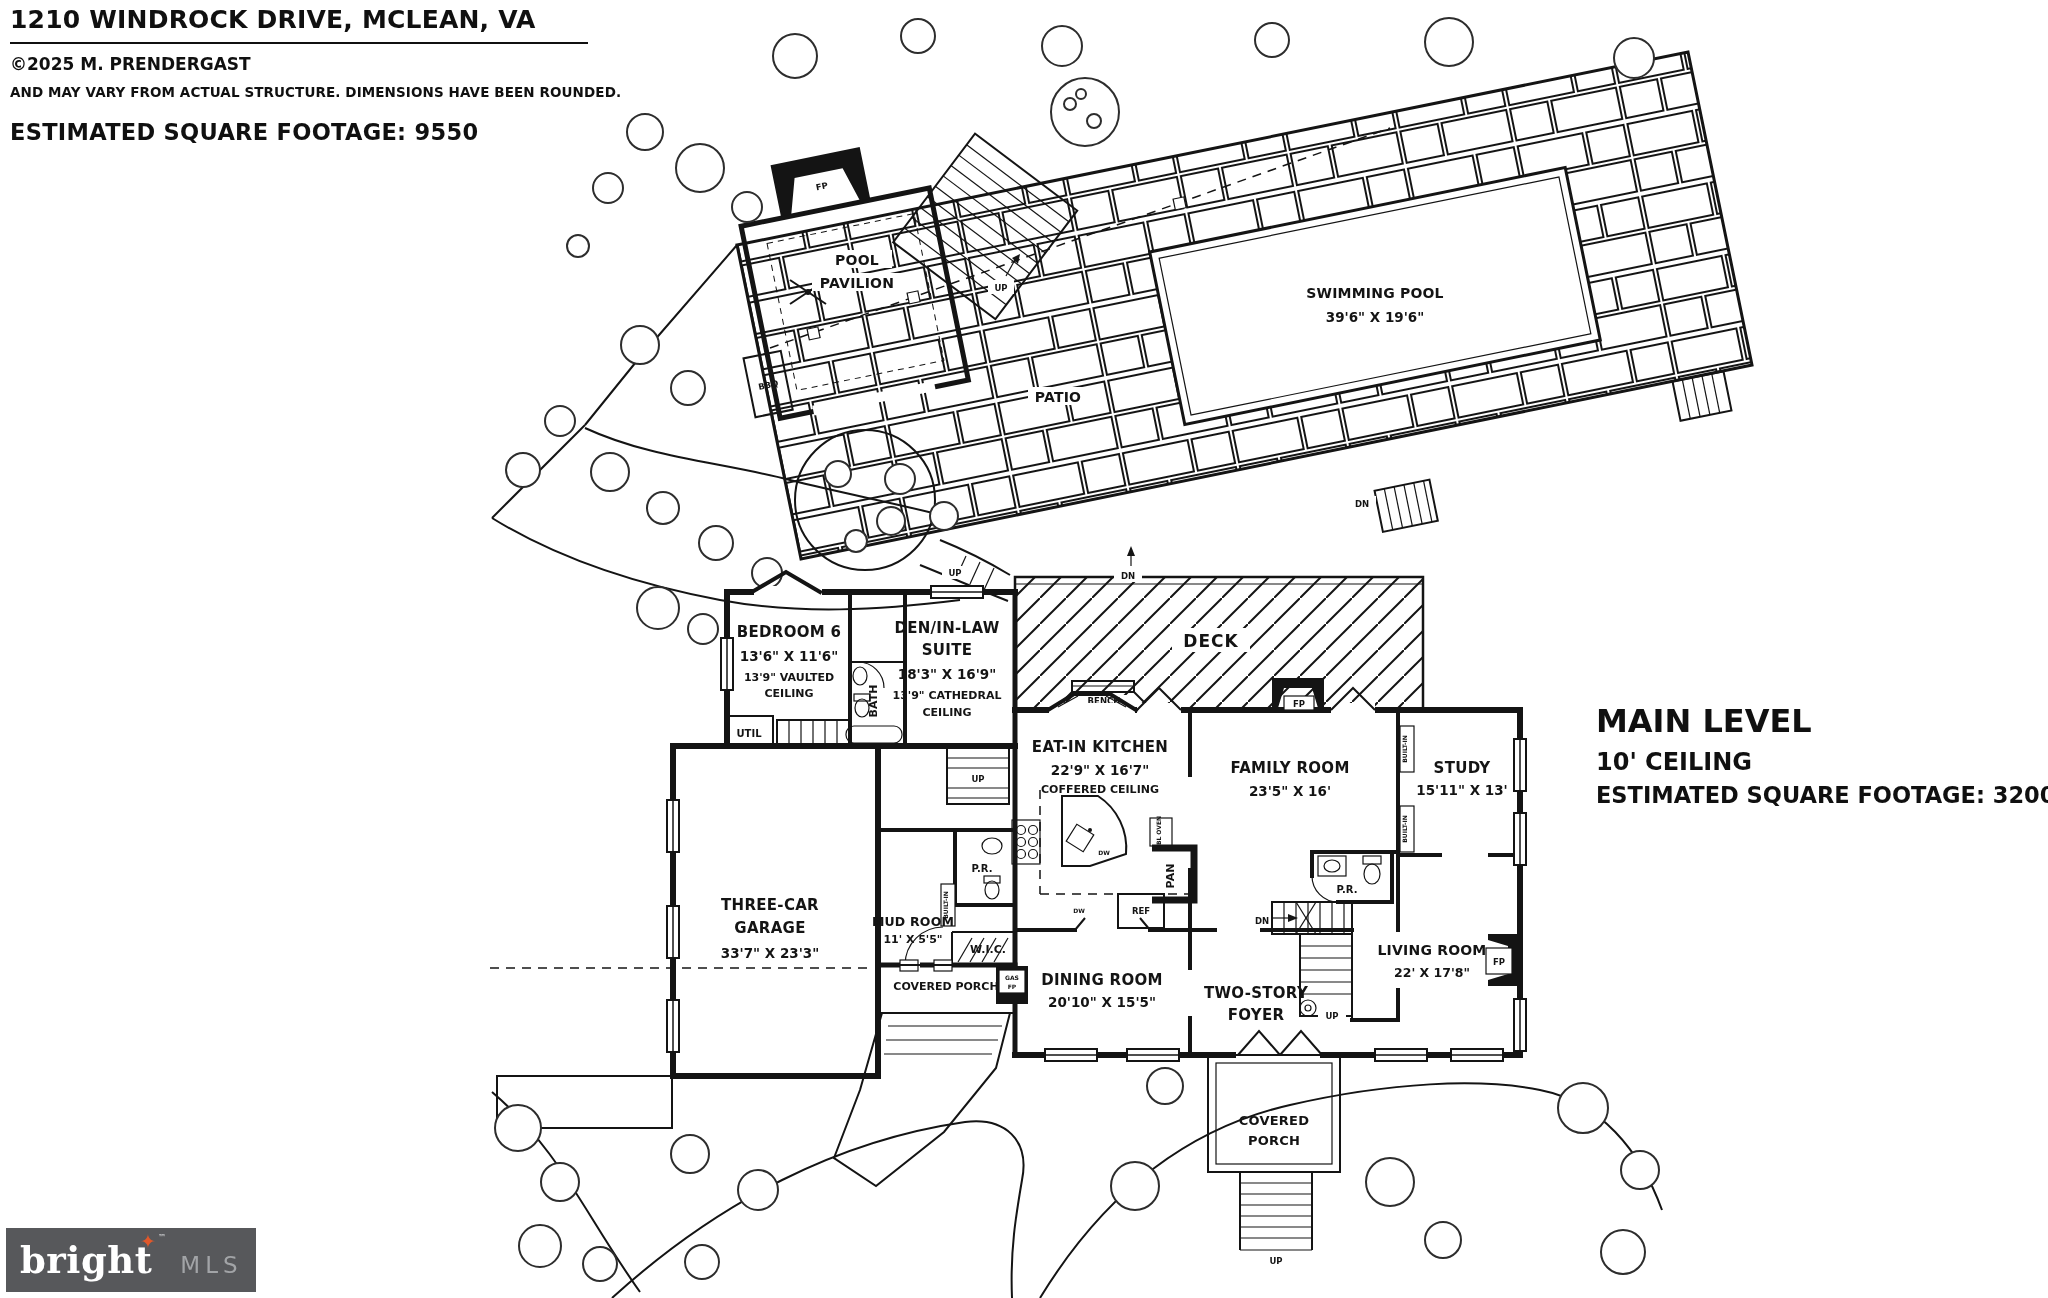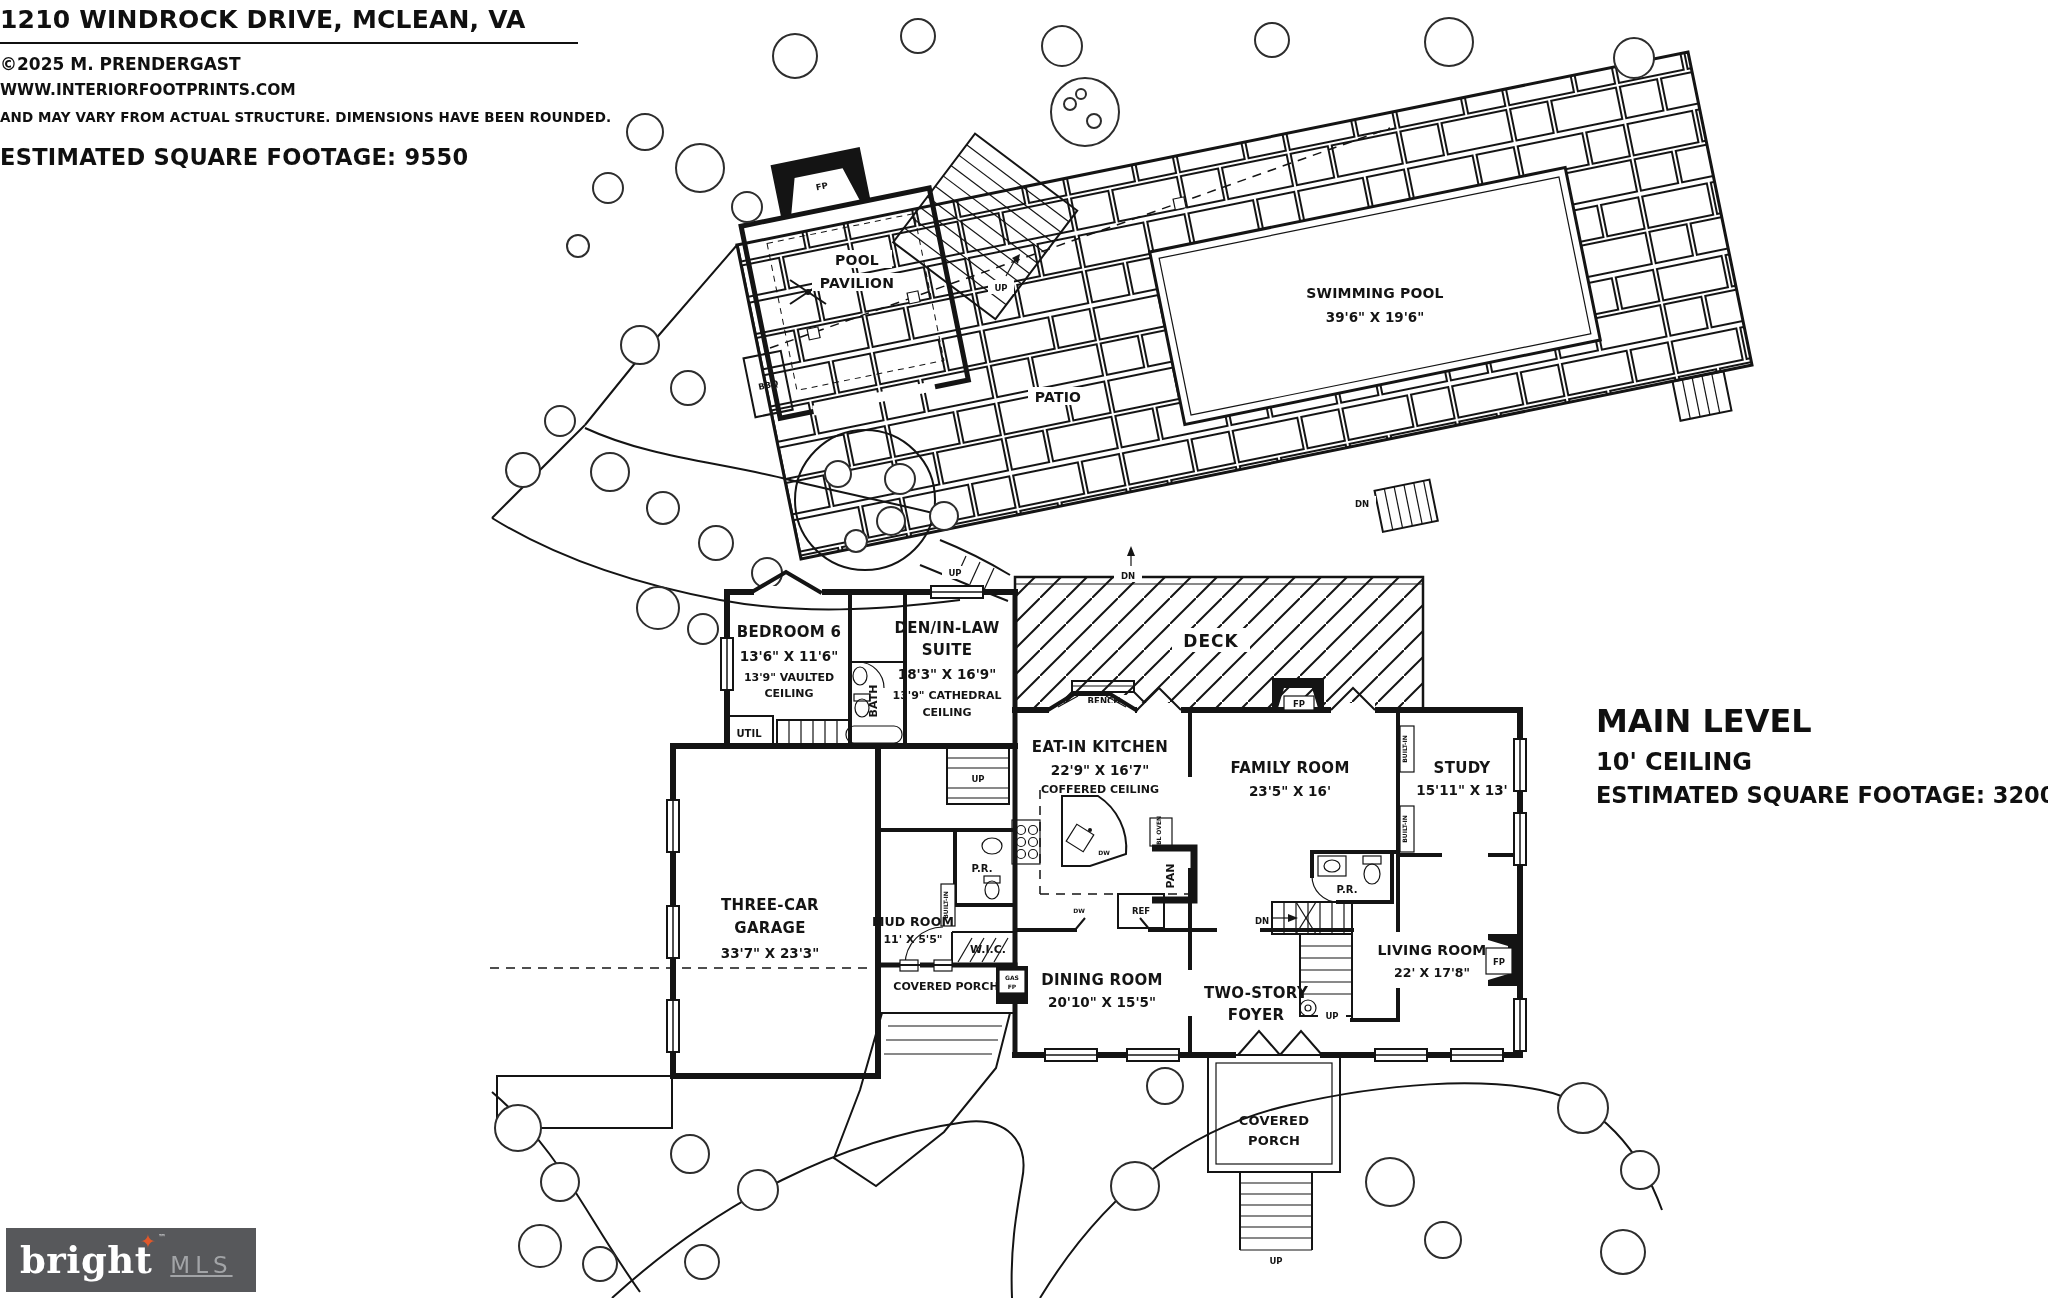--- a/index.html
+++ b/index.html
@@ -1,38 +1,38 @@
 <!DOCTYPE html>
 <html><head>
 <meta charset="utf-8">
 <style>
   html,body{margin:0;padding:0;background:#ffffff;}
   #canvas{position:relative;width:2048px;height:1298px;background:#fff;overflow:hidden;
           font-family:"DejaVu Sans",sans-serif;color:#101010;}
   #plan-svg{position:absolute;left:0;top:0;}
   
-  .hdr{position:absolute;left:0;top:6px;width:660px;}
+  .hdr{position:absolute;left:10px;top:6px;width:660px;}
   .hdr .addr{font:700 25px/1.15 "DejaVu Sans",sans-serif;letter-spacing:.2px;
              border-bottom:2px solid #101010;padding-bottom:7px;width:578px;}
   .hdr .copy{font:600 17px "DejaVu Sans",sans-serif;margin-top:10px;}
   .hdr .web{font:600 15.5px "DejaVu Sans",sans-serif;margin-top:7px;}
   .hdr .disc{font:600 13.5px "DejaVu Sans",sans-serif;margin-top:10px;letter-spacing:.1px;}
   .hdr .esf{font:700 22.5px "DejaVu Sans",sans-serif;margin-top:19px;letter-spacing:.3px;}
   
   .lvl{position:absolute;left:1596px;top:702px;white-space:nowrap;}
   .lvl .t1{font:700 32px "DejaVu Sans",sans-serif;}
   .lvl .t2{font:600 24px "DejaVu Sans",sans-serif;margin-top:8px;}
   .lvl .t3{font:700 22.5px "DejaVu Sans",sans-serif;margin-top:6px;}
   
   .logo{position:absolute;left:6px;top:1228px;width:250px;height:64px;background:#57585b;
         display:flex;align-items:center;padding-left:14px;box-sizing:border-box;}
   .logo .brand{font:700 37px/1 "DejaVu Serif",serif;color:#ffffff;letter-spacing:.5px;position:relative;}
   .logo .star{position:absolute;right:-4px;top:-10px;font-size:19px;color:#e0582b;font-family:"DejaVu Sans",sans-serif;}
   .logo .tm{position:absolute;right:-14px;top:-8px;font-size:8px;color:#c9cacc;font-family:"DejaVu Sans",sans-serif;}
-  .logo .mls{font:400 23px "DejaVu Sans",sans-serif;color:#a2a4a7;letter-spacing:5px;margin-left:18px;margin-top:10px;text-decoration:underline;}
+  .logo .mls{font:400 23px "DejaVu Sans",sans-serif;color:#a2a4a7;letter-spacing:5px;margin-left:28px;margin-top:10px;}
   
   svg text{font-family:"DejaVu Sans",sans-serif;fill:#141414;text-anchor:middle;}
   .t-room{font-weight:700;font-size:15px;letter-spacing:.3px;}
   .t-room2{font-weight:700;font-size:14px;letter-spacing:.2px;}
   .t-dim{font-weight:600;font-size:13.5px;}
   .t-note{font-weight:600;font-size:11px;}
   .t-sm{font-weight:600;font-size:10px;}
   .t-tiny{font-weight:600;font-size:8.5px;}
   .t-micro{font-weight:600;font-size:6px;}
   .t-med{font-weight:700;font-size:17px;letter-spacing:1px;}
@@ -489,21 +489,20 @@
     <text x="1432" y="977" class="t-dim" style="font-size:12.5px">22' X 17'8"</text>
     <text x="1347" y="893" class="t-sm">P.R.</text>
     <text x="1274" y="1125" class="t-room2" style="font-size:13px">COVERED</text>
     <text x="1274" y="1145" class="t-room2" style="font-size:13px">PORCH</text>
   </g>
 </svg>
 
   <div class="hdr">
     <div class="addr">1210 WINDROCK DRIVE, MCLEAN, VA</div>
     <div class="copy">©2025 M. PRENDERGAST</div>
-    <div class="web">WWW.INTERIORFOOTPRINTS.COM</div>
     <div class="disc">AND MAY VARY FROM ACTUAL STRUCTURE. DIMENSIONS HAVE BEEN ROUNDED.</div>
     <div class="esf">ESTIMATED SQUARE FOOTAGE: 9550</div>
   </div>
 
   <div class="lvl">
     <div class="t1">MAIN LEVEL</div>
     <div class="t2">10' CEILING</div>
     <div class="t3">ESTIMATED SQUARE FOOTAGE: 3200</div>
   </div>
 

